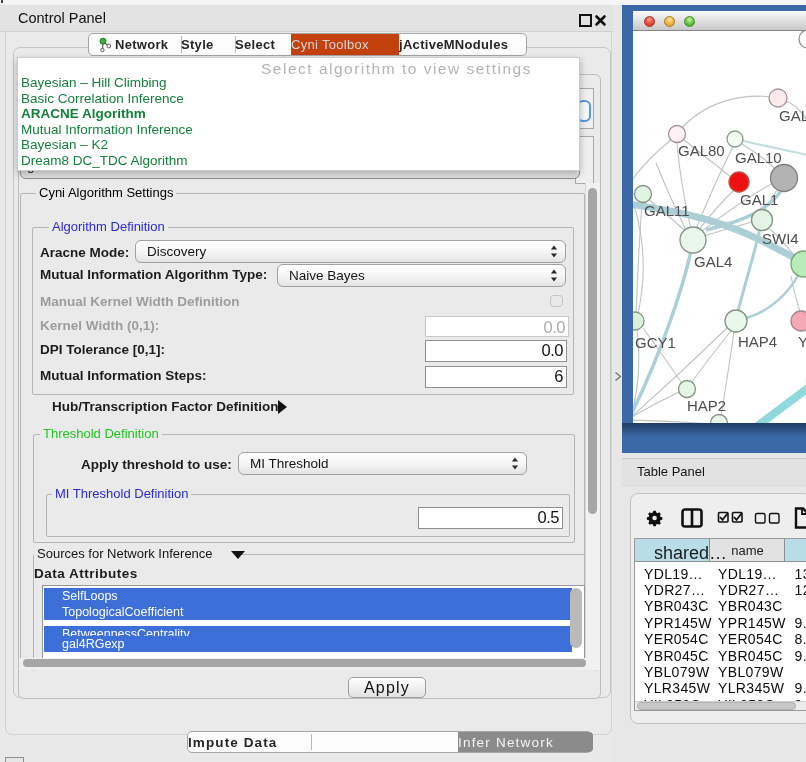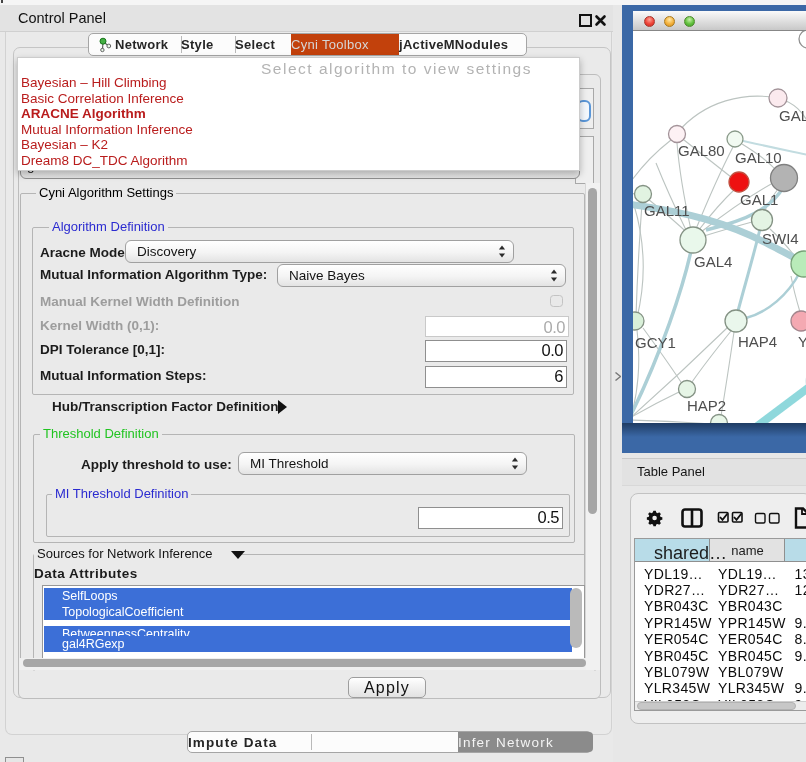--- a/index.html
+++ b/index.html
@@ -4,21 +4,21 @@
 html,body{margin:0;padding:0;}
 #page{position:relative;width:806px;height:762px;overflow:hidden;background:#e9e9e9;font-family:"Liberation Sans",sans-serif;}
 .ab{position:absolute;}
 .lbl{position:absolute;font-size:13.5px;font-weight:700;color:#1c1c1c;white-space:nowrap;}
 .dis{color:#9d9d9d;}
 .grp{position:absolute;border:1px solid #b5b5b5;border-radius:2px;}
 .gt{position:absolute;top:-9px;background:#eaeaea;padding:0 3px;font-size:13px;white-space:nowrap;line-height:15px;}
 .combo{position:absolute;border:1px solid #a0a0a0;border-radius:6px;background:linear-gradient(#ffffff,#f4f4f4 55%,#e3e3e3);box-sizing:border-box;}
 .combo .ct{position:absolute;left:11px;top:3px;font-size:13.5px;color:#141414;white-space:nowrap;}
 .fld{position:absolute;background:#fff;box-sizing:border-box;font-size:16.5px;letter-spacing:-0.5px;color:#111;text-align:right;padding-right:3px;white-space:nowrap;}
-.pitem{position:absolute;left:3px;font-size:13.5px;color:#b91c1c;white-space:nowrap;}
+.pitem{position:absolute;left:3px;font-size:13.5px;color:#15803d;white-space:nowrap;}
 .seg{position:absolute;top:0;height:100%;}
 .seg .tx{position:absolute;width:100%;text-align:left;top:3px;font-size:13px;font-weight:700;color:#262626;letter-spacing:.3px;white-space:nowrap;}
 .vsep{position:absolute;top:2px;bottom:2px;width:1px;background:#b9b9b9;}
 .lrow{position:absolute;left:1px;width:528px;height:16px;background:#3c6fd7;color:#fff;font-size:12.5px;line-height:16px;padding-left:18px;box-sizing:border-box;white-space:nowrap;}
 .trow{position:absolute;left:0;width:173px;height:16.4px;}
 .trow span{position:absolute;top:0;font-size:14px;color:#0c0c0c;white-space:nowrap;letter-spacing:.35px;}
 </style></head>
 <body>
 <div id="page">
 
@@ -83,21 +83,21 @@
 </div>
 
 <div class="grp" style="left:20px;top:193px;width:563px;height:470px;">
       <span class="gt" style="left:15px;">Cyni Algorithm Settings</span>
     </div>
 
 <div class="grp" style="left:32px;top:227px;width:540px;height:166px;">
       <span class="gt" style="left:16px;color:#2b2bd0;">Algorithm Definition</span>
     </div>
 <div class="lbl" style="left:40px;top:245px;">Aracne Mode:</div>
-<div class="combo" style="left:125px;top:240px;width:389px;height:23px;">
+<div class="combo" style="left:135px;top:240px;width:431px;height:23px;">
       <span class="ct">Discovery</span>
       <svg style="position:absolute;right:7px;top:4px;" width="8" height="13" viewBox="0 0 8 13">
         <path d="M4 0.5 L7.1 4.6 H0.9 Z" fill="#2b2b2b"></path>
         <path d="M4 12.5 L7.1 8.4 H0.9 Z" fill="#2b2b2b"></path>
       </svg>
     </div>
 <div class="lbl" style="left:40px;top:267px;">Mutual Information Algorithm Type:</div>
 <div class="combo" style="left:277px;top:264px;width:289px;height:23px;">
       <span class="ct">Naive Bayes</span>
       <svg style="position:absolute;right:7px;top:4px;" width="8" height="13" viewBox="0 0 8 13">

